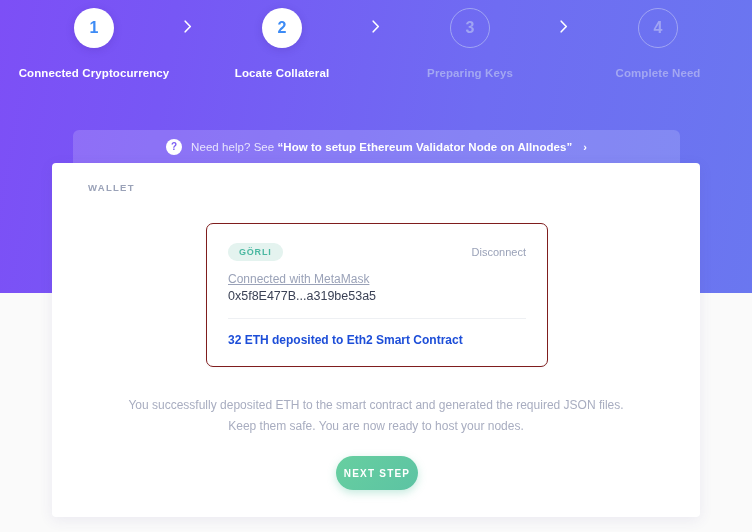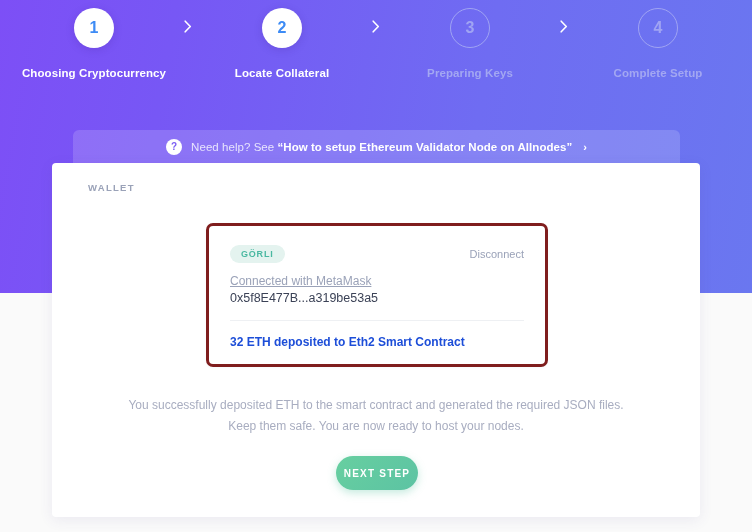--- a/index.html
+++ b/index.html
@@ -161,21 +161,21 @@
   }
 
   
   .wallet-card {
     position: absolute;
     top: 60px;
     left: 154px;
     width: 342px;
     height: 144px;
     background: #ffffff;
-    border: 3px solid #7f1d1d;
+    border: 1px solid #7f1d1d;
     border-radius: 7px;
     box-shadow: 0 1px 3px rgba(80, 70, 140, 0.04);
   }
 
   .wallet-top {
     display: flex;
     align-items: center;
     justify-content: space-between;
     padding: 19px 21px 0 21px;
   }
@@ -256,21 +256,21 @@
 </style>
 </head>
 <body>
 
 <div class="hero"></div>
 
 <div class="stepper">
 
   <div class="step done">
     <div class="step-circle">1</div>
-    <div class="step-label">Choosing Cryptocurrency</div>
+    <div class="step-label">Connected Cryptocurrency</div>
   </div>
 
   <div class="step-sep">
     <svg width="8" height="13" viewBox="0 0 8 13" fill="none" aria-hidden="true">
       <path d="M1.2 1.2 L6.3 6.5 L1.2 11.8" stroke="#ffffff" stroke-width="1.6" stroke-linecap="round" stroke-linejoin="round"></path>
     </svg>
   </div>
 
   <div class="step active">
     <div class="step-circle">2</div>
@@ -289,21 +289,21 @@
   </div>
 
   <div class="step-sep">
     <svg width="8" height="13" viewBox="0 0 8 13" fill="none" aria-hidden="true">
       <path d="M1.2 1.2 L6.3 6.5 L1.2 11.8" stroke="#ffffff" stroke-width="1.6" stroke-linecap="round" stroke-linejoin="round"></path>
     </svg>
   </div>
 
   <div class="step todo">
     <div class="step-circle">4</div>
-    <div class="step-label">Complete Setup</div>
+    <div class="step-label">Complete Need</div>
   </div>
 
 </div>
 
 <div class="help-banner">
   <div class="help-qmark">?</div>
   <div class="help-text"><span>Need help? See </span><b>“How to setup Ethereum Validator Node on Allnodes”</b></div>
   <div class="help-arrow">›</div>
 </div>
 

